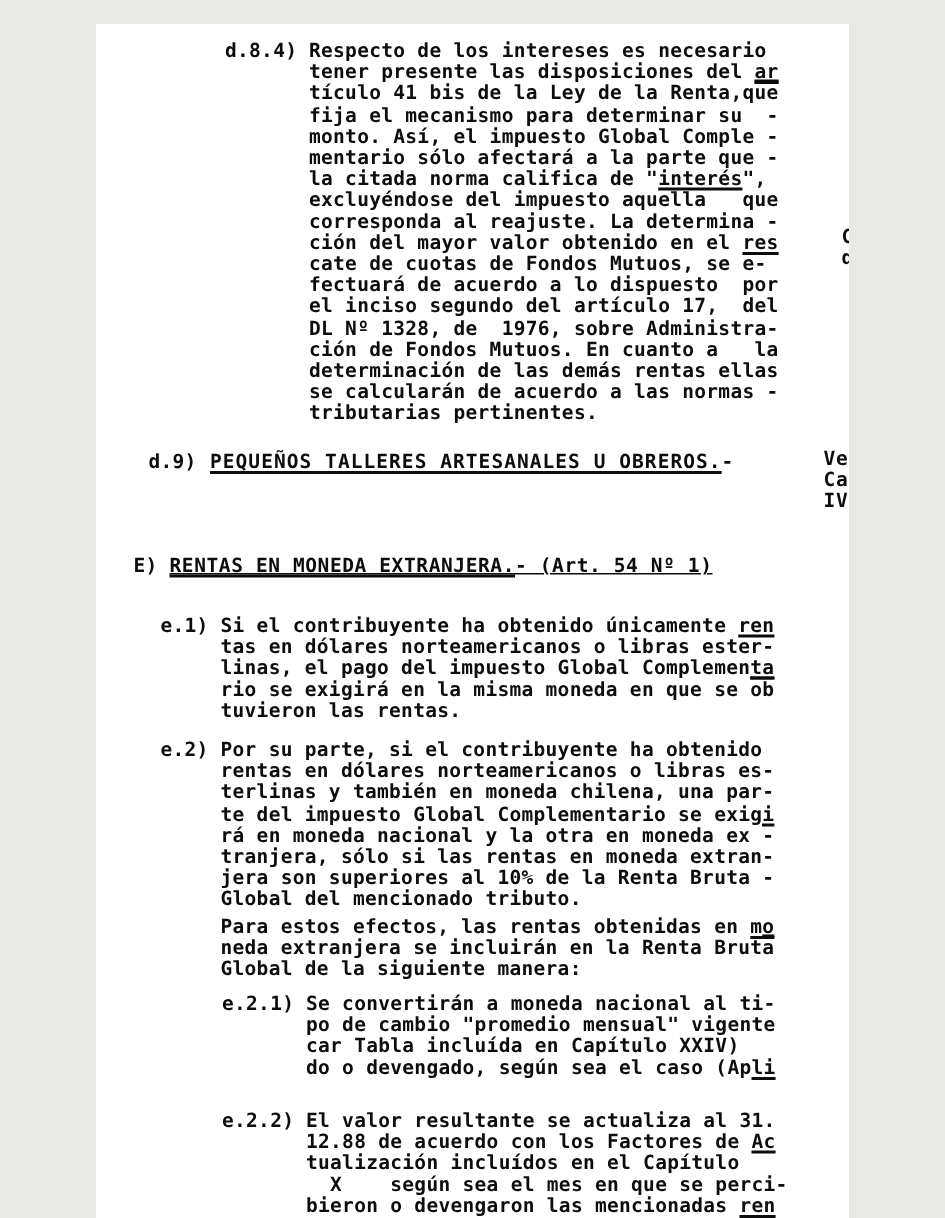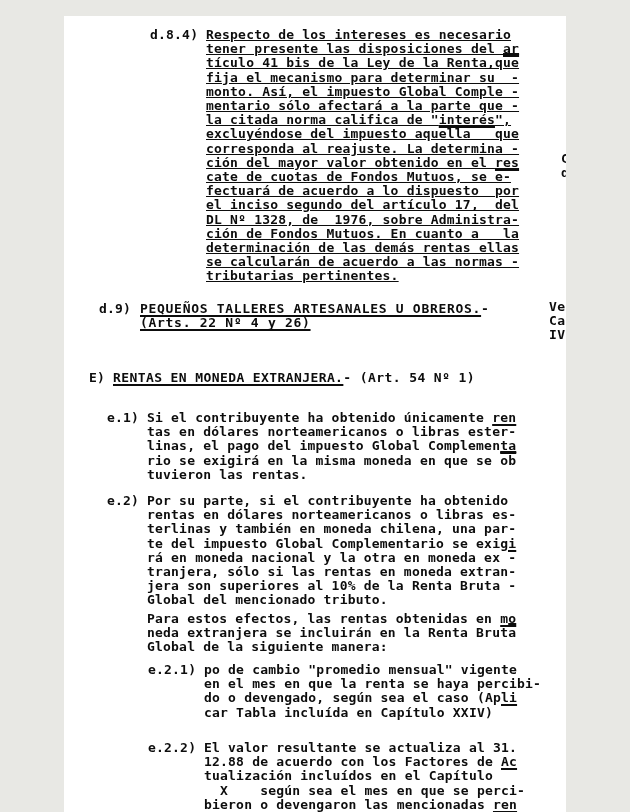--- a/index.html
+++ b/index.html
@@ -18,27 +18,27 @@
     color: #0d0d0d;
     -webkit-font-smoothing: none;
   }
   .sec { position: absolute; }
   .item-label { position: absolute; left: 0; top: 0; white-space: pre; }
   .lines, .tline { white-space: pre; }
   .seg-u { text-decoration: underline; text-underline-offset: 2px; text-decoration-thickness: 1.5px; }
   .seg-o { text-decoration: overline; text-decoration-thickness: 1.5px; text-align: right; }
 
   .sec-d84   { left: 86px;  top: 12px;  }
-  .sec-d84 .lines { margin-left: 56px; width: 330px; text-decoration: underline; }
+  .sec-d84 .lines { margin-left: 56px; width: 330px; }
   .note-cir  { left: 497px; top: 136px; }
   .sec-d9    { left: 35px;  top: 286px; }
   .sec-d9 .lines { margin-left: 41px; letter-spacing: 0.7px; }
   .note-ver  { left: 485px; top: 284px; letter-spacing: 0.5px; }
   .sec-E     { left: 25px;  top: 355px; }
-  .sec-E .lines { margin-left: 24px; letter-spacing: 0.4px; }
+  .sec-E .lines { margin-left: 24px; letter-spacing: 0.4px; text-decoration: underline; }
   .sec-e1    { left: 43px;  top: 395px; }
   .sec-e1 .lines { margin-left: 40px; }
   .sec-e2    { left: 43px;  top: 478px; }
   .sec-e2 .lines { margin-left: 40px; }
   .sec-e2 .para2 { margin-top: 4px; }
   .sec-e21   { left: 84px;  top: 647px; }
   .sec-e21 .lines { margin-left: 56px; }
   .sec-e22   { left: 84px;  top: 725px; }
   .sec-e22 .lines { margin-left: 56px; }
 </style>
@@ -51,21 +51,21 @@
     <span class="item-label">d.8.4)</span>
     <div class="lines"><div class="tline">Respecto de los intereses es necesario</div><div class="tline">tener presente las disposiciones del <span class="seg-u">ar</span></div><div class="tline">tículo 41 bis de la Ley de la Renta,q<span class="seg-o">ue</span></div><div class="tline">fija el mecanismo para determinar su  -</div><div class="tline">monto. Así, el impuesto Global Comple -</div><div class="tline">mentario sólo afectará a la parte que -</div><div class="tline">la citada norma califica de "<span class="seg-u">interés</span>",</div><div class="tline">excluyéndose del impuesto aquella   que</div><div class="tline">corresponda al reajuste. La determina -</div><div class="tline">ción del mayor valor obtenido en el <span class="seg-u">res</span></div><div class="tline">cate de cuotas de Fondos Mutuos, se e-</div><div class="tline">fectuará de acuerdo a lo dispuesto  por</div><div class="tline">el inciso segundo del artículo 17,  del</div><div class="tline">DL Nº 1328, de  1976, sobre Administra-</div><div class="tline">ción de Fondos Mutuos. En cuanto a   la</div><div class="tline">determinación de las demás rentas ellas</div><div class="tline">se calcularán de acuerdo a las normas -</div><div class="tline">tributarias pertinentes.</div></div>
   </div>
 
   <div class="sec note-cir">
     <div class="lines"><div class="tline">Cir. Nº 1,</div><div class="tline">de 1983</div></div>
   </div>
 
   <div class="sec sec-d9">
     <span class="item-label">d.9)</span>
-    <div class="lines"><div class="tline"><span class="seg-u">PEQUEÑOS TALLERES ARTESANALES U OBREROS.</span>-</div><div class="tline"><span class="seg-u">(Arts. 22 Nº 4 y 26)</span></div></div>
+    <div class="lines"><div class="tline"><span class="seg-u">PEQUEÑOS TALLERES ARTESANALES U OBREROS.</span>-</div></div>
   </div>
 
   <div class="sec note-ver">
     <span>Ver Capítulo IV</span>
   </div>
 
   <div class="sec sec-E">
     <span class="item-label">E)</span>
     <div class="lines"><div class="tline"><span class="seg-u">RENTAS EN MONEDA EXTRANJERA.</span>- (Art. 54 Nº 1)</div></div>
   </div>
@@ -76,21 +76,21 @@
   </div>
 
   <div class="sec sec-e2">
     <span class="item-label">e.2)</span>
     <div class="lines"><div class="tline">Por su parte, si el contribuyente ha obtenido</div><div class="tline">rentas en dólares norteamericanos o libras es-</div><div class="tline">terlinas y también en moneda chilena, una par-</div><div class="tline">te del impuesto Global Complementario se exi<span class="seg-u">gi</span></div><div class="tline">rá en moneda nacional y la otra en moneda ex -</div><div class="tline">tranjera, sólo si las rentas en moneda extran-</div><div class="tline">jera son superiores al 10% de la Renta Bruta -</div><div class="tline">Global del mencionado tributo.</div></div>
     <div class="lines para2"><div class="tline">Para estos efectos, las rentas obtenidas en <span class="seg-u">mo</span></div><div class="tline">neda extranjera se incluirán en la Renta Brut<span class="seg-o">a</span></div><div class="tline">Global de la siguiente manera:</div></div>
   </div>
 
   <div class="sec sec-e21">
     <span class="item-label">e.2.1)</span>
-    <div class="lines"><div class="tline">po de cambio "promedio mensual" vigente</div><div class="tline">en el mes en que la renta se haya percibi-</div><div class="tline">do o devengado, según sea el caso (Ap<span class="seg-u">li</span></div><div class="tline">car Tabla incluída en Capítulo XXIV)</div></div>
+    <div class="lines"><div class="tline">Se convertirán a moneda nacional al ti-</div><div class="tline">po de cambio "promedio mensual" vigente</div><div class="tline">car Tabla incluída en Capítulo XXIV)</div><div class="tline">do o devengado, según sea el caso (Ap<span class="seg-u">li</span></div></div>
   </div>
 
   <div class="sec sec-e22">
     <span class="item-label">e.2.2)</span>
     <div class="lines"><div class="tline">El valor resultante se actualiza al 31.</div><div class="tline">12.88 de acuerdo con los Factores de <span class="seg-u">Ac</span></div><div class="tline">tualización incluídos en el Capítulo</div><div class="tline">  X    según sea el mes en que se perci-</div><div class="tline">bieron o devengaron las mencionadas <span class="seg-u">ren</span></div><div class="tline">tas.</div></div>
   </div>
 
 </div>
 
 </body></html>

